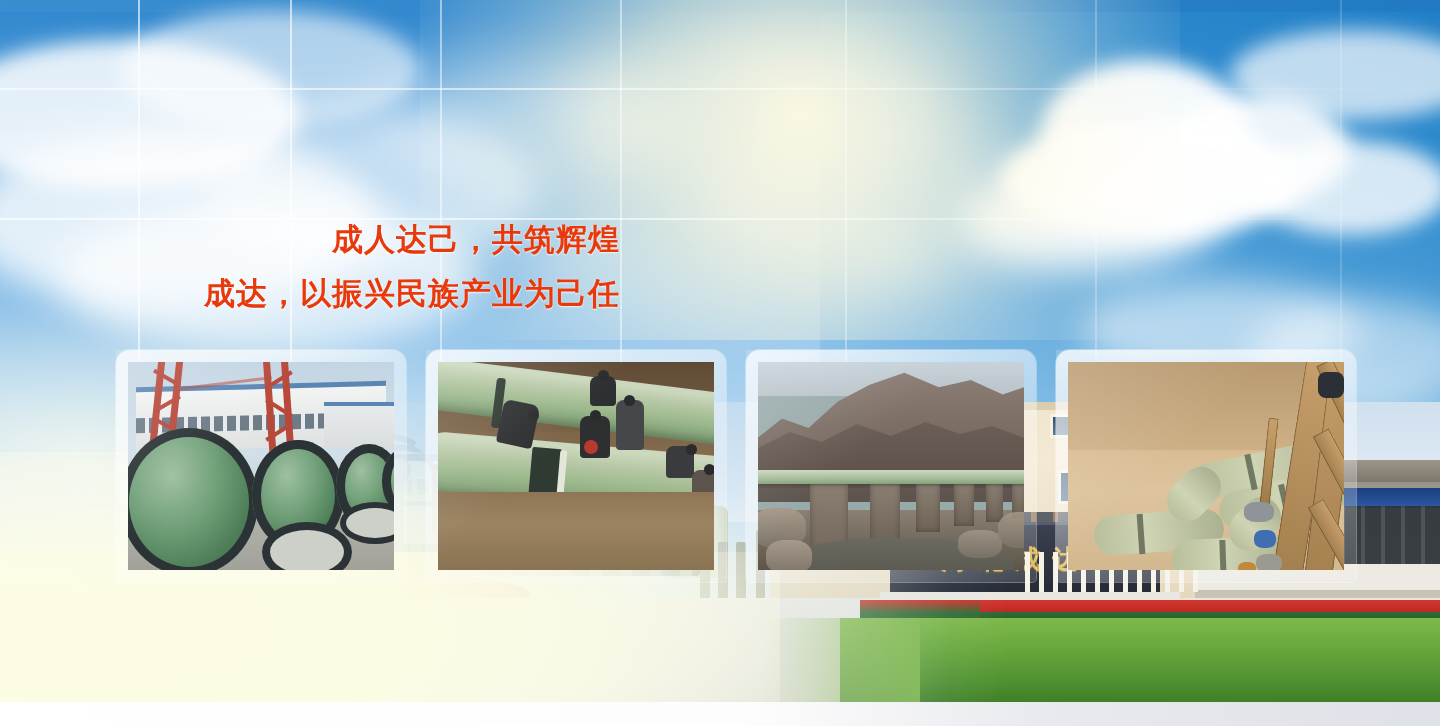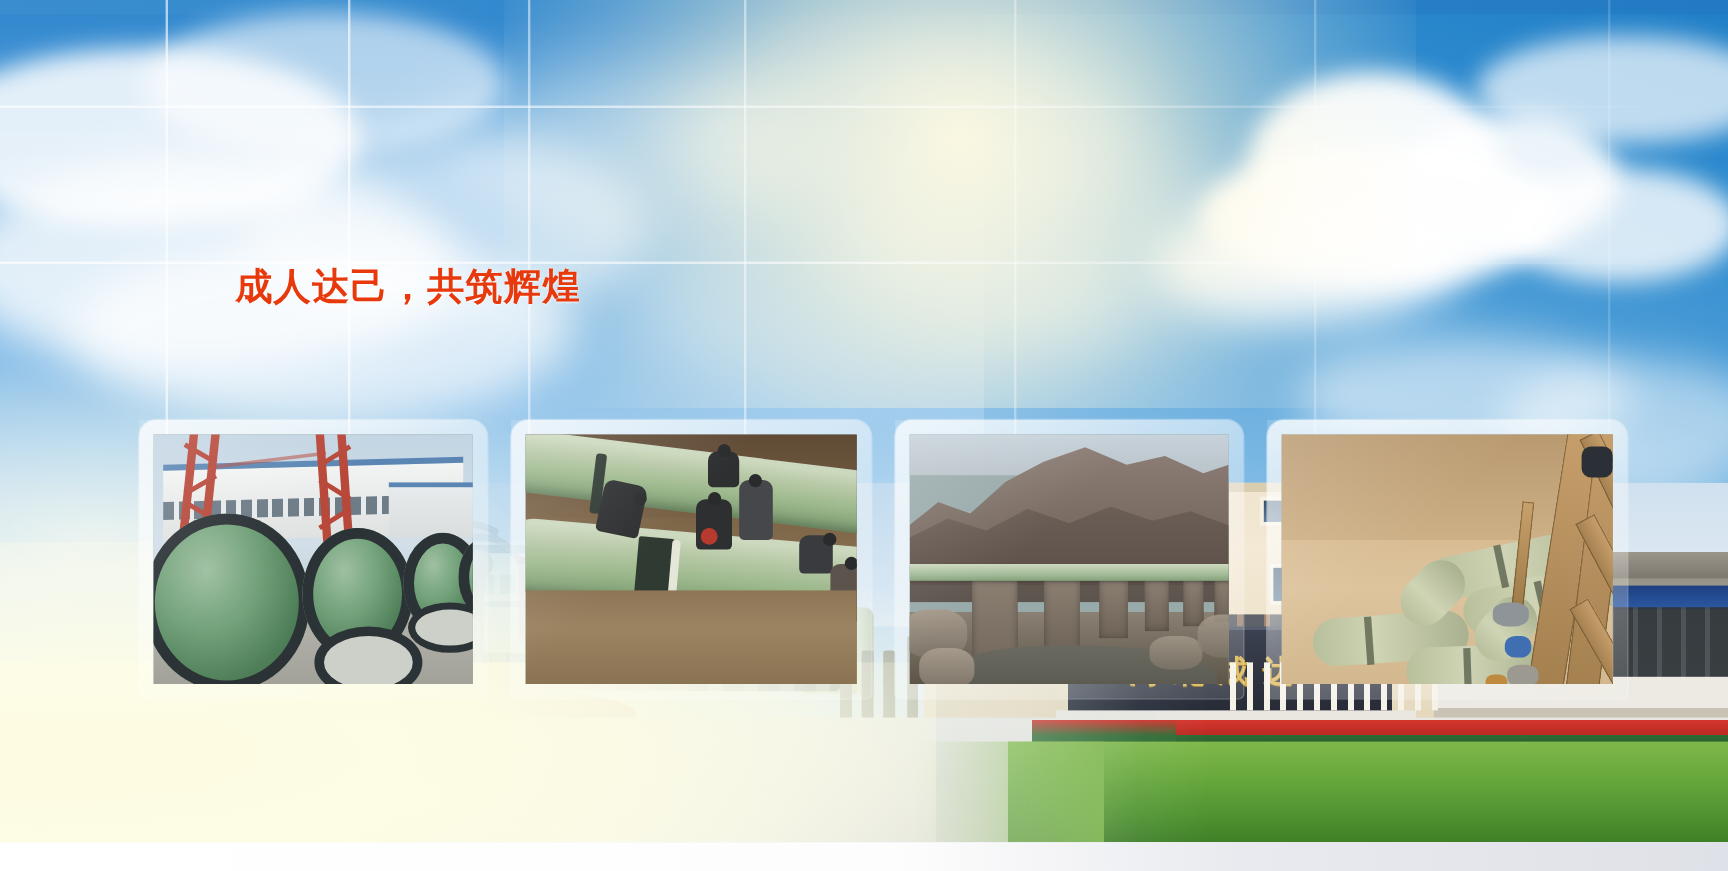--- a/index.html
+++ b/index.html
@@ -529,20 +529,21 @@
   </div>
 
   <div id="cream-wash-2"></div>
   <div id="cream-wash"></div>
   <div id="haze-left"></div>
 
   <div id="footer-strip"></div>
 
   <div id="headline">
     <div class="hl l1">成人达己，共筑辉煌</div>
+    <div class="hl l2">成达，以振兴民族产业为己任</div>
   </div>
 
   <div id="thumbs">
 
     <div class="thumb" title="绿色玻璃钢管道成品堆场">
       <div class="thumb-inner">
         <div class="t1-sky"></div>
         <div class="t1-bldg"></div>
         <div class="t1-bldg2"></div>
 

